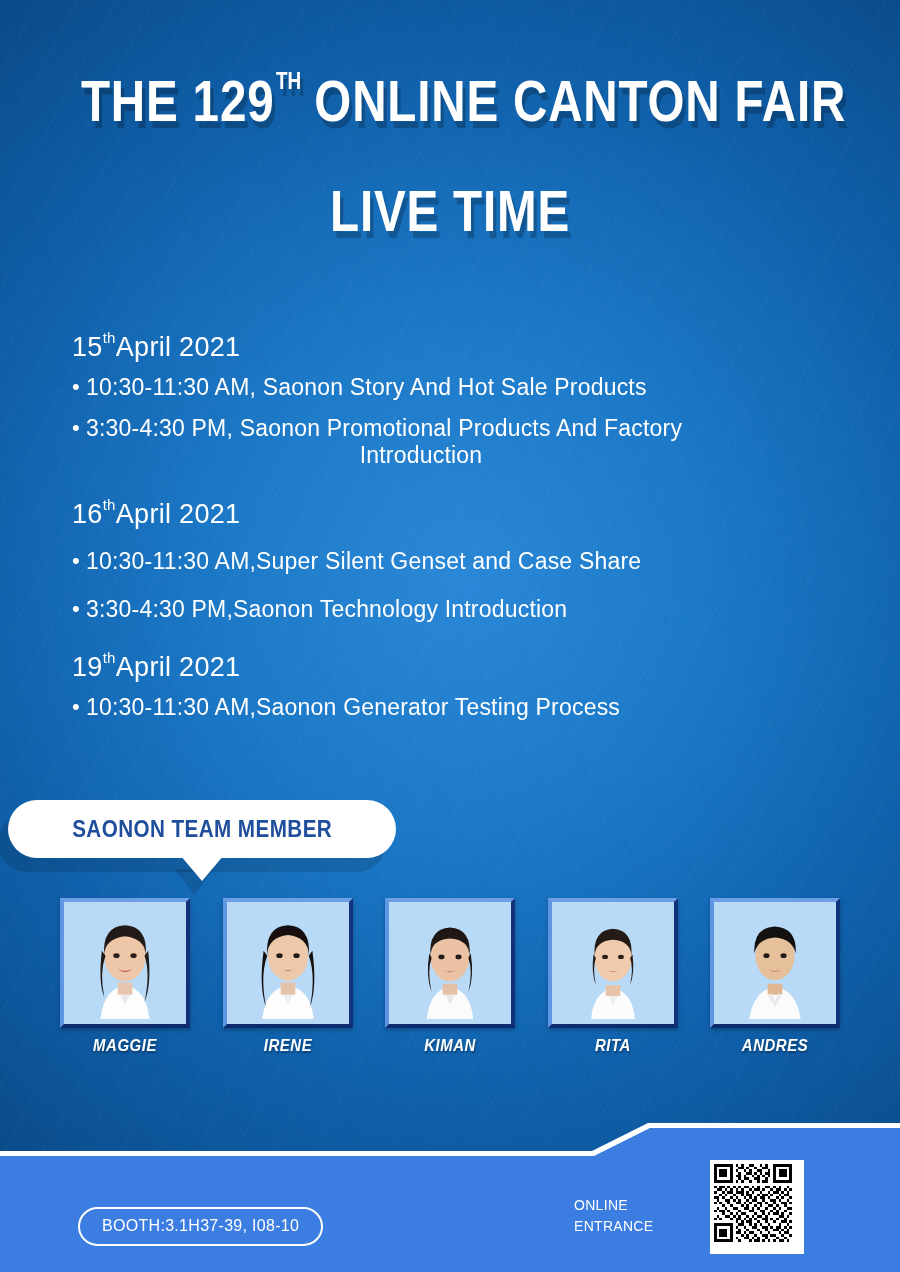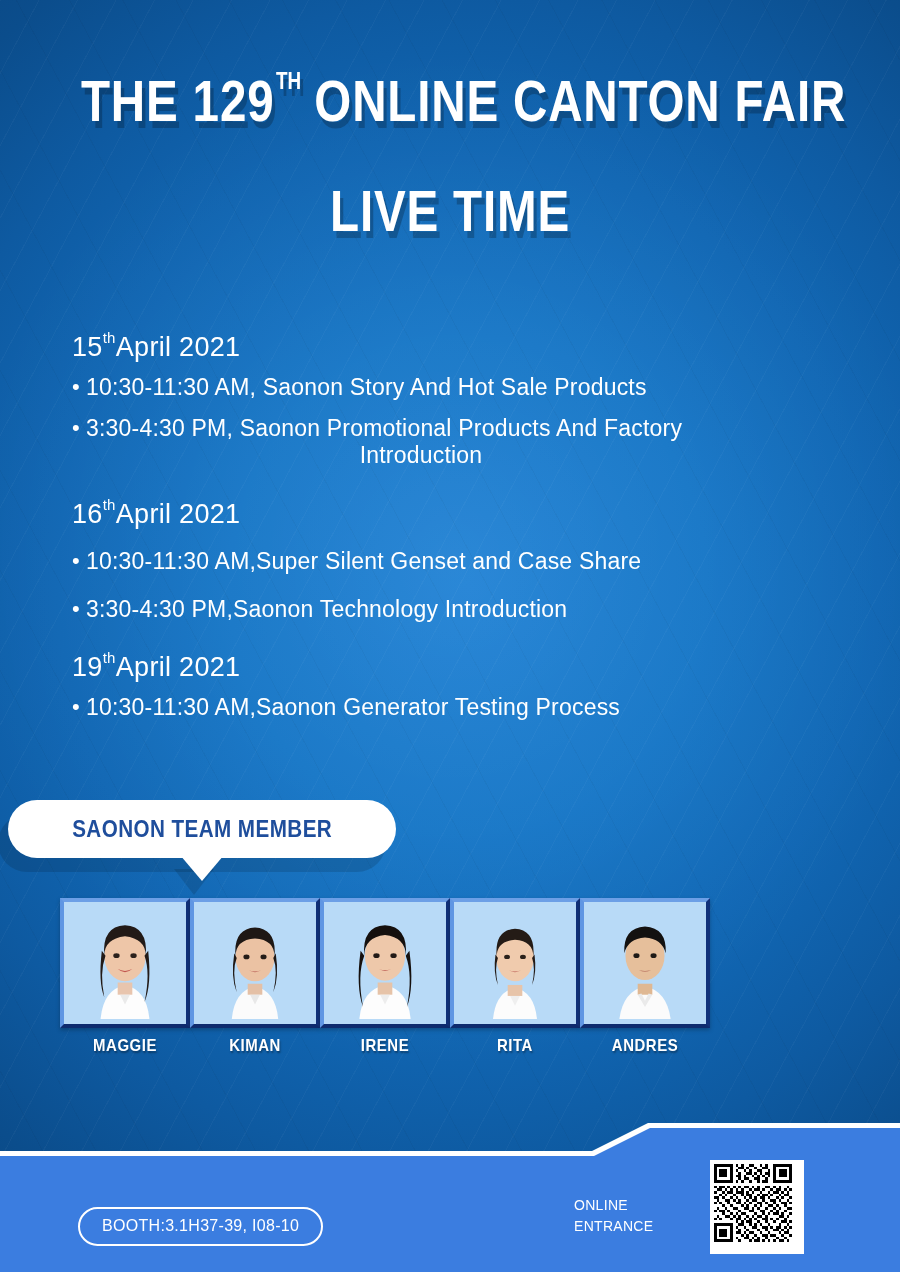--- a/index.html
+++ b/index.html
@@ -137,21 +137,21 @@
     width:0;height:0;
     border-left:20px solid transparent;
     border-right:20px solid transparent;
     border-top:26px solid rgba(0,0,0,0.13);
     z-index:-1;
   }
 
   
   .team{
     position:absolute;left:60px;right:60px;top:898px;
-    display:flex;justify-content:flex-start;align-items:flex-start;
+    display:flex;justify-content:space-between;align-items:flex-start;font-style:italic;
   }
   .member{width:130px;text-align:center;}
   .frame{
     width:122px;height:122px;
     margin:0 auto;
     border-style:solid;
     border-width:4px;
     border-top-color:#6c9fe6;
     border-left-color:#5f96e3;
     border-right-color:#11317a;
@@ -268,52 +268,52 @@
           <path d="M46 76 L50 84 L54 76 Z" fill="#eaeaea"></path>
         </svg>
       </div>
       <div class="mname">MAGGIE</div>
     </div>
 
     <div class="member">
       <div class="frame">
         <svg viewBox="0 0 100 100" preserveAspectRatio="xMidYMid slice">
           <rect width="100" height="100" fill="#b8daf7"></rect>
+          <path d="M29 96 Q31 72 50 68 Q69 72 71 96 Z" fill="#fdfdfd"></path>
+          <path d="M44 66 h12 v10 h-12 z" fill="#e6c3a8"></path>
+          <ellipse cx="50" cy="44" rx="16.5" ry="20.5" fill="#eec8aa"></ellipse>
+          <path d="M33 44 Q31 20 50 19 Q69 20 67 44 Q67 29 50 27 Q33 29 33 44 Z" fill="#15100e"></path>
+          <path d="M30 40 Q26 70 32 86 Q27 60 33 44 Z" fill="#15100e"></path>
+          <path d="M70 40 Q74 70 68 86 Q73 60 67 44 Z" fill="#15100e"></path>
+          <ellipse cx="43" cy="44" rx="2.6" ry="2" fill="#221a16"></ellipse>
+          <ellipse cx="57" cy="44" rx="2.6" ry="2" fill="#221a16"></ellipse>
+          <path d="M45 55 Q50 58 55 55 Q50 57 45 55 Z" fill="#b9564d"></path>
+          <path d="M46 76 L50 84 L54 76 Z" fill="#ededed"></path>
+        </svg>
+      </div>
+      <div class="mname">IRENE</div>
+    </div>
+
+    <div class="member">
+      <div class="frame">
+        <svg viewBox="0 0 100 100" preserveAspectRatio="xMidYMid slice">
+          <rect width="100" height="100" fill="#b8daf7"></rect>
           <path d="M31 96 Q33 73 50 69 Q67 73 69 96 Z" fill="#fbfbfb"></path>
           <path d="M44 67 h12 v9 h-12 z" fill="#e4c0a6"></path>
           <ellipse cx="50" cy="45" rx="16" ry="20" fill="#ebc2a3"></ellipse>
           <path d="M34 45 Q32 22 50 21 Q68 22 66 45 Q66 31 50 30 Q34 31 34 45 Z" fill="#1e1714"></path>
           <path d="M33 42 Q30 62 35 74 Q31 56 35 46 Z" fill="#1e1714"></path>
           <path d="M67 42 Q70 62 65 74 Q69 56 65 46 Z" fill="#1e1714"></path>
           <ellipse cx="43" cy="45" rx="2.5" ry="1.9" fill="#241c18"></ellipse>
           <ellipse cx="57" cy="45" rx="2.5" ry="1.9" fill="#241c18"></ellipse>
           <path d="M45 56 Q50 59 55 56 Q50 58 45 56 Z" fill="#b5584f"></path>
           <path d="M46 76 L50 84 L54 76 Z" fill="#e8e8e8"></path>
         </svg>
       </div>
       <div class="mname">KIMAN</div>
-    </div>
-
-    <div class="member">
-      <div class="frame">
-        <svg viewBox="0 0 100 100" preserveAspectRatio="xMidYMid slice">
-          <rect width="100" height="100" fill="#b8daf7"></rect>
-          <path d="M29 96 Q31 72 50 68 Q69 72 71 96 Z" fill="#fdfdfd"></path>
-          <path d="M44 66 h12 v10 h-12 z" fill="#e6c3a8"></path>
-          <ellipse cx="50" cy="44" rx="16.5" ry="20.5" fill="#eec8aa"></ellipse>
-          <path d="M33 44 Q31 20 50 19 Q69 20 67 44 Q67 29 50 27 Q33 29 33 44 Z" fill="#15100e"></path>
-          <path d="M30 40 Q26 70 32 86 Q27 60 33 44 Z" fill="#15100e"></path>
-          <path d="M70 40 Q74 70 68 86 Q73 60 67 44 Z" fill="#15100e"></path>
-          <ellipse cx="43" cy="44" rx="2.6" ry="2" fill="#221a16"></ellipse>
-          <ellipse cx="57" cy="44" rx="2.6" ry="2" fill="#221a16"></ellipse>
-          <path d="M45 55 Q50 58 55 55 Q50 57 45 55 Z" fill="#b9564d"></path>
-          <path d="M46 76 L50 84 L54 76 Z" fill="#ededed"></path>
-        </svg>
-      </div>
-      <div class="mname">IRENE</div>
     </div>
 
     <div class="member">
       <div class="frame">
         <svg viewBox="0 0 100 100" preserveAspectRatio="xMidYMid slice">
           <rect width="100" height="100" fill="#b8daf7"></rect>
           <path d="M32 96 Q34 74 50 70 Q66 74 68 96 Z" fill="#fcfcfc"></path>
           <path d="M44 68 h12 v9 h-12 z" fill="#e7c4a9"></path>
           <ellipse cx="50" cy="45" rx="15.5" ry="20" fill="#f0cbad"></ellipse>
           <path d="M35 45 Q33 23 50 22 Q67 23 65 45 Q65 32 50 31 Q35 32 35 45 Z" fill="#241b16"></path>

